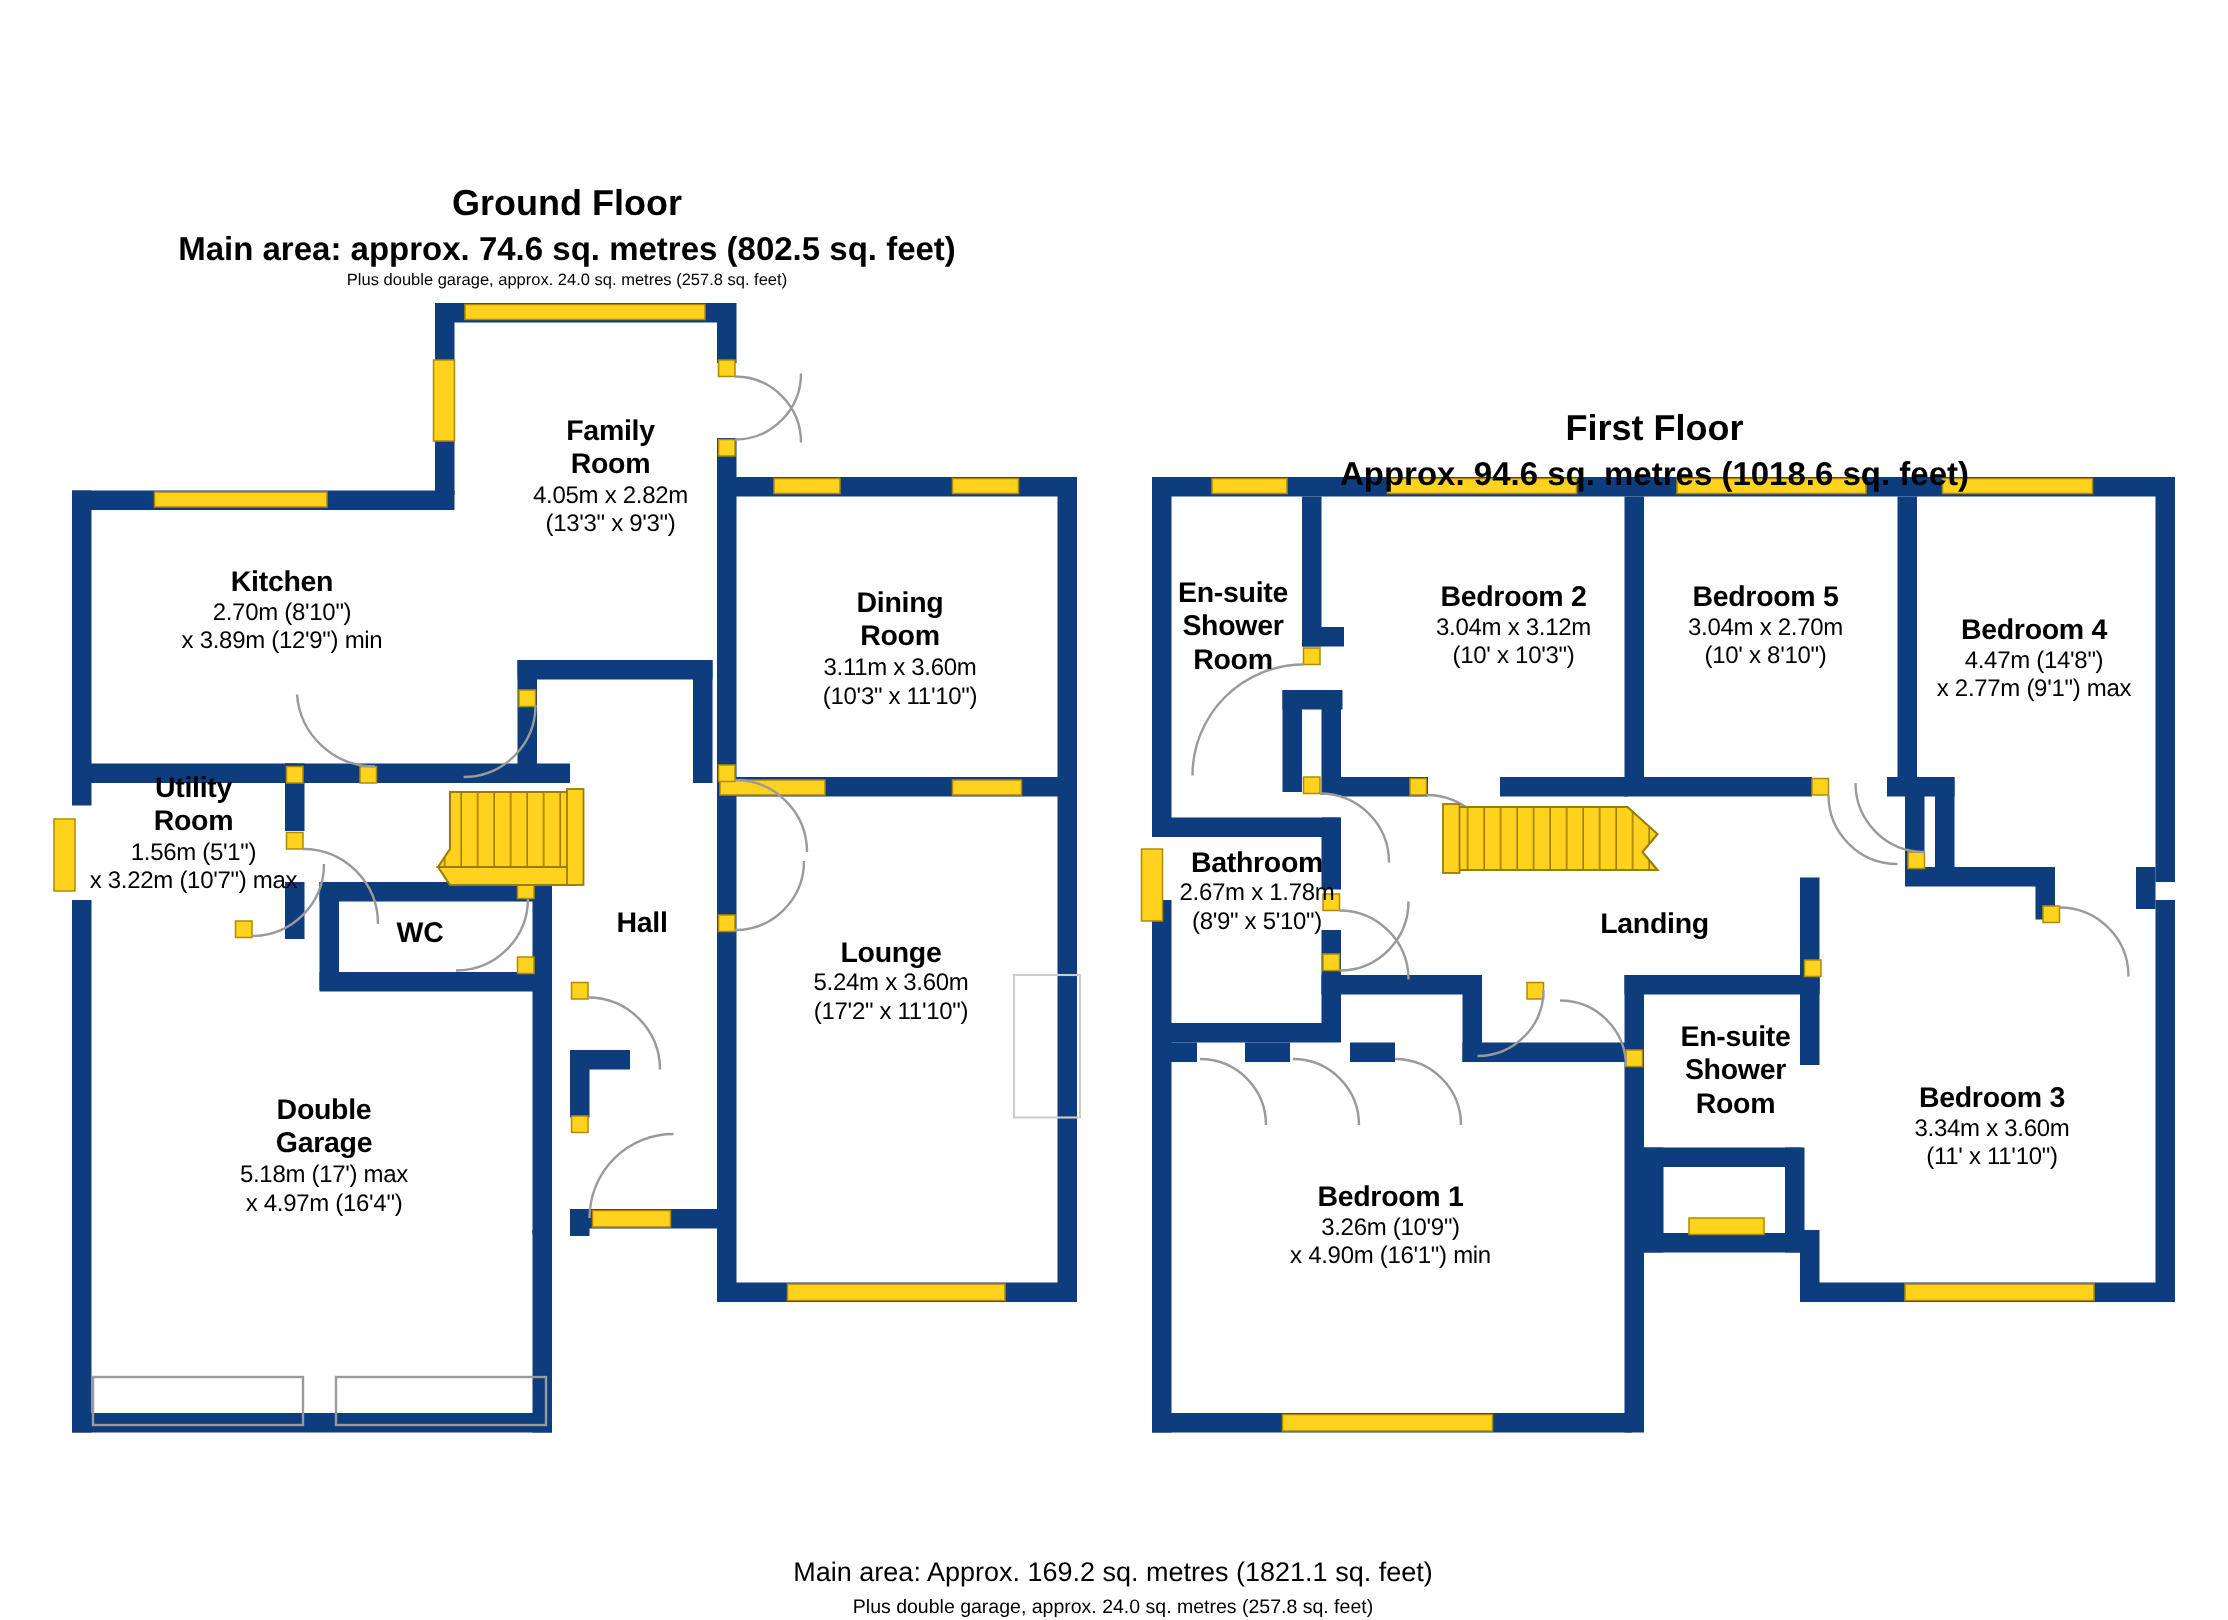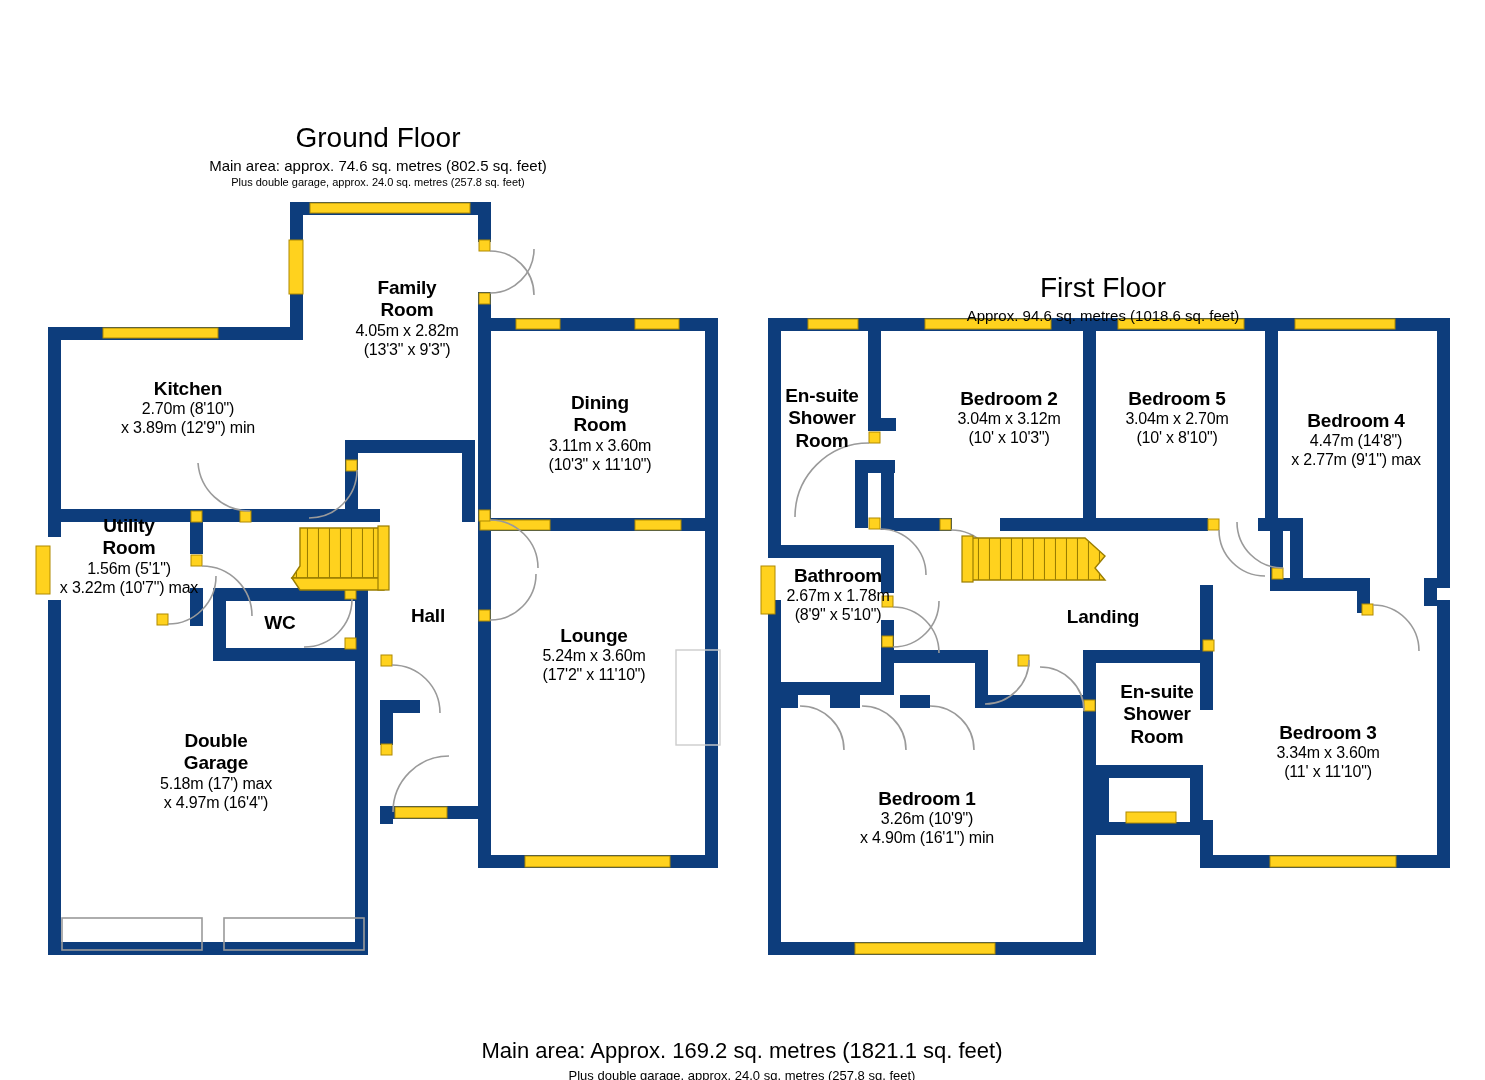--- a/index.html
+++ b/index.html
@@ -52,42 +52,43 @@
     letter-spacing: -0.2px;
   }
   .floor-title {
     position: absolute;
     text-align: center;
     transform: translateX(-50%);
     white-space: nowrap;
   }
   .floor-title .ft-name {
     display: block;
-    font-weight: normal;
-    font-size: 28px;
+    font-weight: bold;
+    font-size: 24px;
   }
   .floor-title .ft-sub1 {
     display: block;
-    font-size: 15px;
+    font-size: 22px;
     margin-top: 3px;
+    font-weight: bold;
   }
   .floor-title .ft-sub2 {
     display: block;
     font-size: 11px;
     margin-top: 2px;
   }
   .footer {
     position: absolute;
     text-align: center;
     transform: translateX(-50%);
     white-space: nowrap;
   }
   .footer .f1 {
     display: block;
-    font-size: 22px;
+    font-size: 18px;
   }
   .footer .f2 {
     display: block;
     font-size: 13px;
     margin-top: 4px;
   }
 </style>
 </head>
 <body>
 

